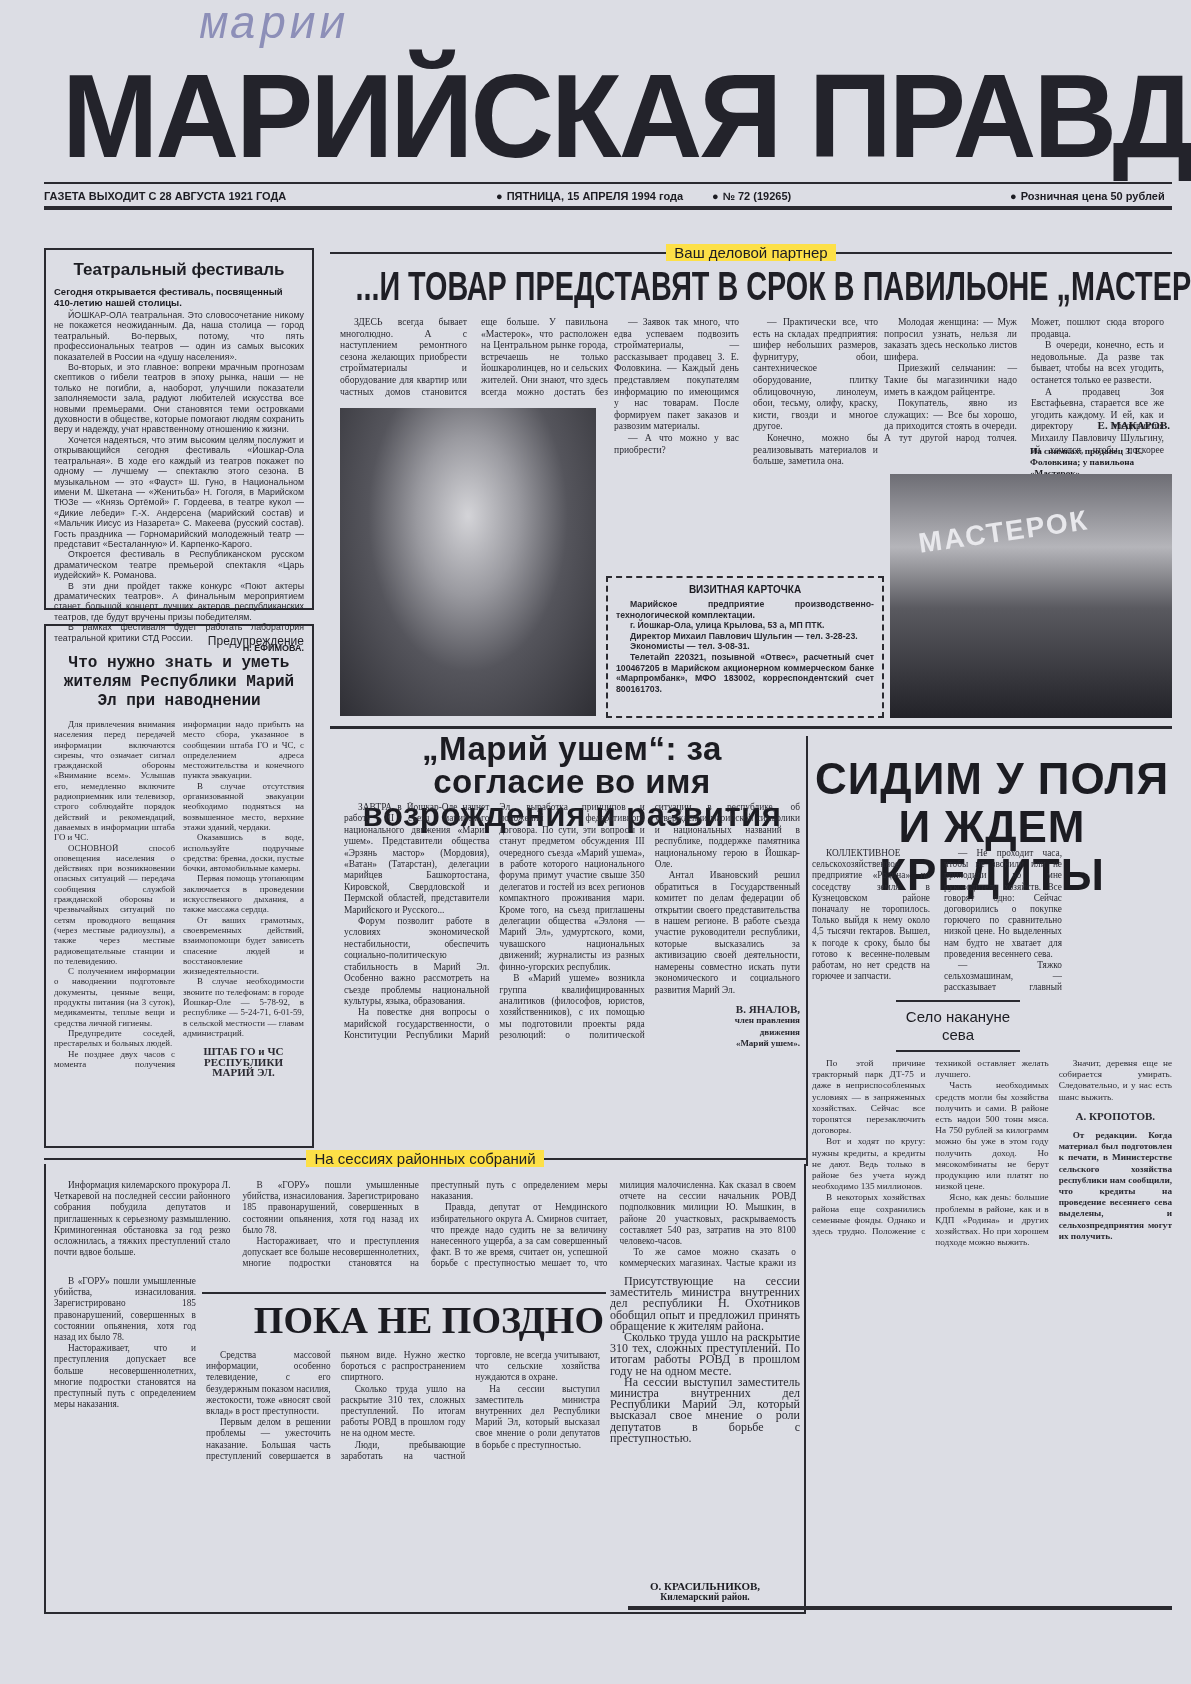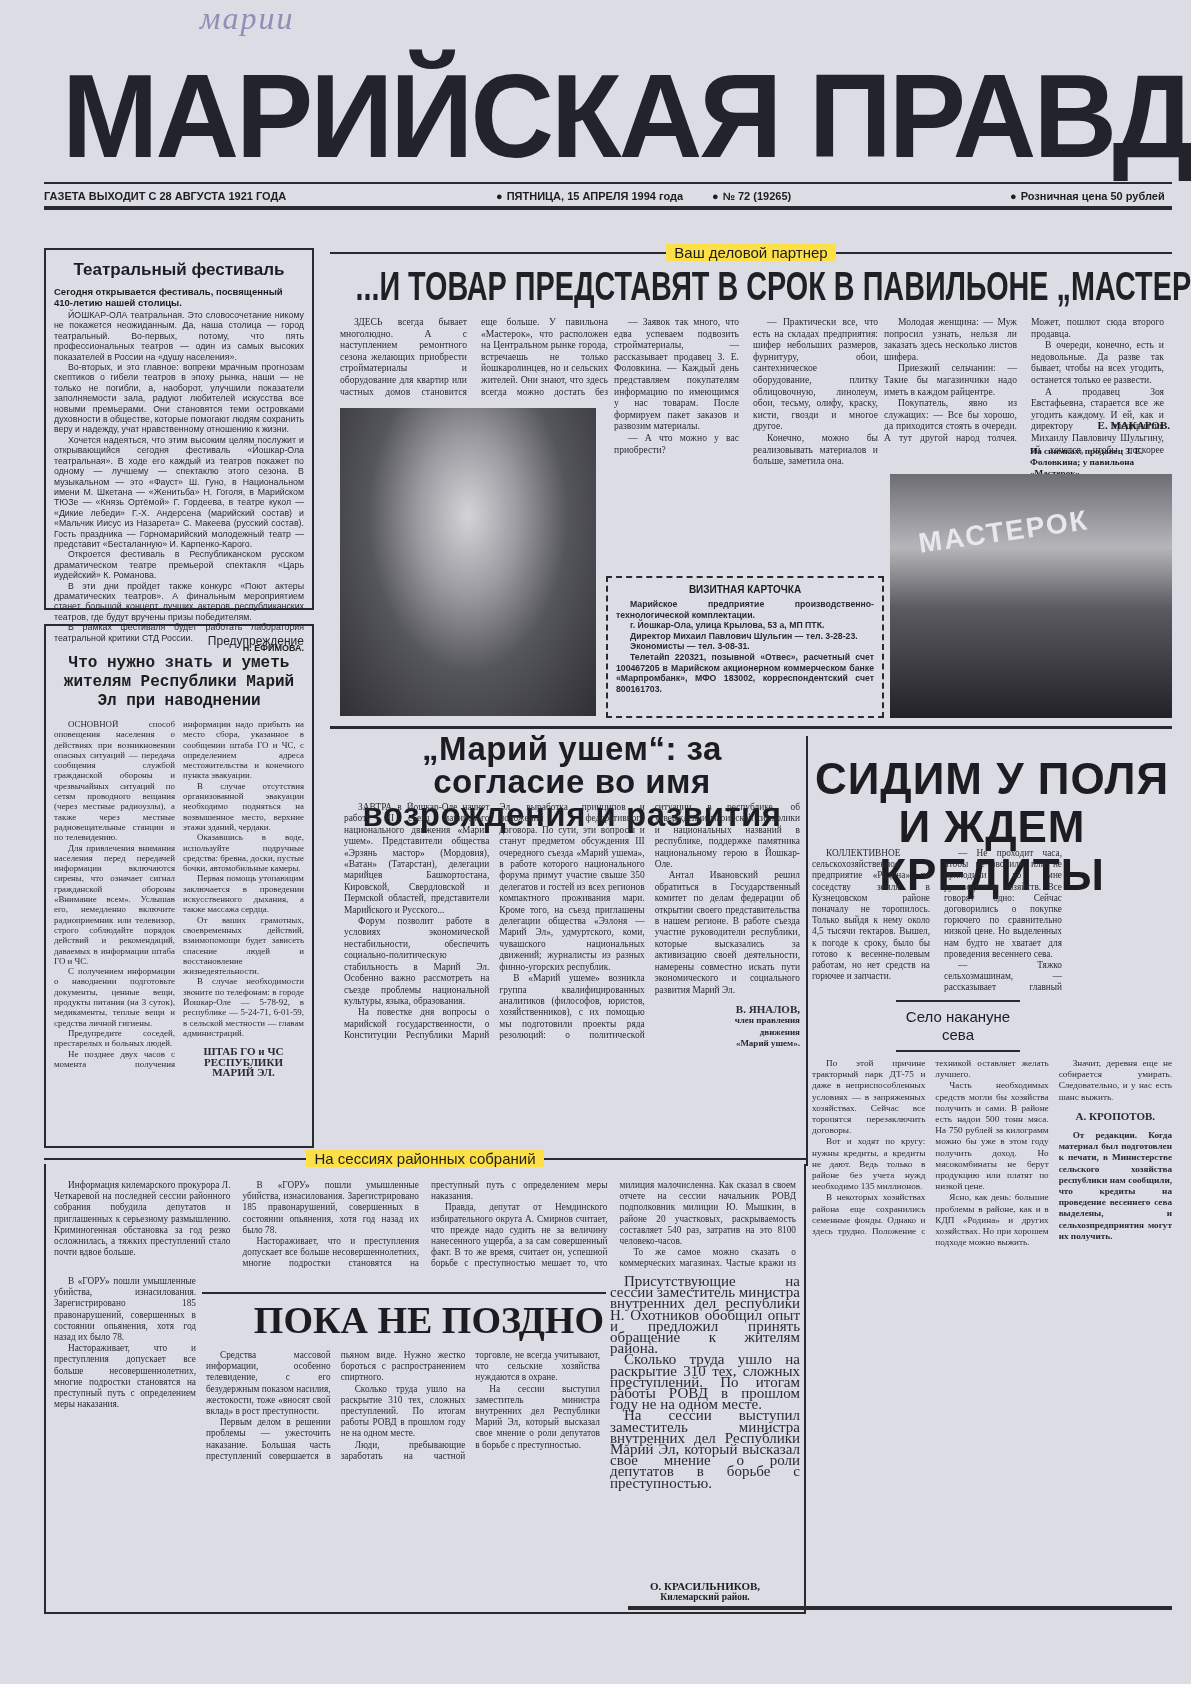--- a/index.html
+++ b/index.html
@@ -1,18 +1,18 @@
 <!DOCTYPE html>
 <html><head>
 <meta charset="utf-8">
 <style>
   html,body{margin:0;padding:0;}
   body{width:1191px;height:1684px;background:#dcdde4;position:relative;overflow:hidden;font-family:"Liberation Serif",serif;color:#1c1c22;}
   .abs{position:absolute;}
-  .handwrite{left:200px;top:0px;font-family:Liberation Serif, serif;font-style:italic;font-size:32px;color:#8d8fb8;letter-spacing:2px;}
+  .handwrite{left:200px;top:0px;font-family:Liberation Mono, monospace;font-style:italic;font-size:46px;color:#8d8fb8;letter-spacing:2px;}
   .masthead{left:62px;top:62px;width:1110px;height:108px;font-family:"Liberation Sans",sans-serif;font-weight:900;font-size:118px;line-height:108px;color:#23232b;letter-spacing:-3px;transform:scaleX(0.98);transform-origin:left;white-space:nowrap;}
   .rule{background:#2a2a30;height:3px;}
   .infobar{left:44px;top:190px;width:1130px;font-family:"Liberation Sans",sans-serif;font-weight:bold;font-size:11px;}
   .infobar span{position:absolute;top:0;white-space:nowrap;}
   .bullet::before{content:"●";margin-right:4px;}
   .box{border:2px solid #2a2a30;box-sizing:border-box;}
   .dbox{border:2px dashed #2a2a30;box-sizing:border-box;}
   .h-sans{font-family:"Liberation Sans",sans-serif;font-weight:bold;text-align:center;}
   .h-cond{font-family:"Liberation Sans",sans-serif;font-weight:bold;text-align:center;transform:scaleX(0.72);transform-origin:center;white-space:nowrap;}
   .body{font-size:11px;line-height:13.4px;text-align:justify;color:#2a2a32;}
@@ -52,22 +52,22 @@
     <p>В эти дни пройдет также конкурс «Поют актеры драматических театров». А финальным мероприятием станет большой концерт лучших актеров республиканских театров, где будут вручены призы победителям.</p>
     <p>В рамках фестиваля будет работать лаборатория театральной критики СТД России.</p>
   </div>
   <div class="sign" style="font-family:'Liberation Sans',sans-serif;font-size:9px;">Н. ЕФИМОВА.</div>
 </div>
 
 <div class="abs box" style="left:44px;top:624px;width:270px;height:524px;padding:8px 8px;overflow:hidden;">
   <div style="text-align:right;font-family:'Liberation Sans',sans-serif;font-size:12px;">Предупреждение</div>
   <div class="h-sans" style="font-size:16px;line-height:19px;margin:6px 4px 8px;font-family:Liberation Mono, monospace;">Что нужно знать и уметь жителям Республики Марий Эл при наводнении</div>
   <div class="body cols2" style="font-size:8.9px;line-height:10.3px;column-gap:8px;height:388px;overflow:hidden;">
+    <p>Для привлечения внимания населения перед передачей информации включаются сирены, что означает сигнал гражданской обороны «Внимание всем». Услышав его, немедленно включите радиоприемник или телевизор, строго соблюдайте порядок действий и рекомендаций, даваемых в информации штаба ГО и ЧС.</p>
     <p>ОСНОВНОЙ способ оповещения населения о действиях при возникновении опасных ситуаций — передача сообщения службой гражданской обороны и чрезвычайных ситуаций по сетям проводного вещания (через местные радиоузлы), а также через местные радиовещательные станции и по телевидению.</p>
-    <p>Для привлечения внимания населения перед передачей информации включаются сирены, что означает сигнал гражданской обороны «Внимание всем». Услышав его, немедленно включите радиоприемник или телевизор, строго соблюдайте порядок действий и рекомендаций, даваемых в информации штаба ГО и ЧС.</p>
     <p>С получением информации о наводнении подготовьте документы, ценные вещи, продукты питания (на 3 суток), медикаменты, теплые вещи и средства личной гигиены.</p>
     <p>Предупредите соседей, престарелых и больных людей.</p>
     <p>Не позднее двух часов с момента получения информации надо прибыть на место сбора, указанное в сообщении штаба ГО и ЧС, с определением адреса местожительства и конечного пункта эвакуации.</p>
     <p>В случае отсутствия организованной эвакуации необходимо подняться на возвышенное место, верхние этажи зданий, чердаки.</p>
     <p>Оказавшись в воде, используйте подручные средства: бревна, доски, пустые бочки, автомобильные камеры.</p>
     <p>Первая помощь утопающим заключается в проведении искусственного дыхания, а также массажа сердца.</p>
     <p>От ваших грамотных, своевременных действий, взаимопомощи будет зависеть спасение людей и восстановление жизнедеятельности.</p>
     <p>В случае необходимости звоните по телефонам: в городе Йошкар-Оле — 5-78-92, в республике — 5-24-71, 6-01-59, в сельской местности — главам администраций.</p>
     <div class="sign" style="text-align:center;margin-top:8px;">
       <div>ШТАБ ГО и ЧС</div>
@@ -184,21 +184,21 @@
 </div>
 <div class="abs rule" style="left:202px;top:1292px;width:404px;height:2px;"></div>
 <div class="abs" style="left:204px;top:1298px;width:400px;text-align:right;font-family:'Liberation Serif',serif;font-weight:bold;font-size:38px;line-height:44px;">ПОКА НЕ ПОЗДНО</div>
 <div class="abs body cols3" style="left:206px;top:1350px;width:394px;height:256px;font-size:9.3px;line-height:11.2px;overflow:hidden;column-gap:10px;">
   <p>Средства массовой информации, особенно телевидение, с его безудержным показом насилия, жестокости, тоже «вносят свой вклад» в рост преступности.</p>
   <p>Первым делом в решении проблемы — ужесточить наказание. Большая часть преступлений совершается в пьяном виде. Нужно жестко бороться с распространением спиртного.</p>
   <p>Сколько труда ушло на раскрытие 310 тех, сложных преступлений. По итогам работы РОВД в прошлом году не на одном месте.</p>
   <p>Люди, пребывающие заработать на частной торговле, не всегда учитывают, что сельские хозяйства нуждаются в охране.</p>
   <p>На сессии выступил заместитель министра внутренних дел Республики Марий Эл, который высказал свое мнение о роли депутатов в борьбе с преступностью.</p>
 </div>
-<div class="abs body" style="left:610px;top:1276px;width:190px;height:298px;font-size:15px;line-height:11.2px;overflow:hidden;">
+<div class="abs body" style="left:610px;top:1276px;width:190px;height:298px;font-size:12px;line-height:11.2px;overflow:hidden;">
   <p>Присутствующие на сессии заместитель министра внутренних дел республики Н. Охотников обобщил опыт и предложил принять обращение к жителям района.</p>
   <p>Сколько труда ушло на раскрытие 310 тех, сложных преступлений. По итогам работы РОВД в прошлом году не на одном месте.</p>
   <p>На сессии выступил заместитель министра внутренних дел Республики Марий Эл, который высказал свое мнение о роли депутатов в борьбе с преступностью.</p>
 </div>
 <div class="abs" style="left:610px;top:1580px;width:190px;text-align:center;">
   <div style="font-weight:bold;font-size:11px;">О. КРАСИЛЬНИКОВ,</div>
   <div style="font-size:9.5px;font-weight:bold;">Килемарский район.</div>
 </div>
 
 </body></html>

